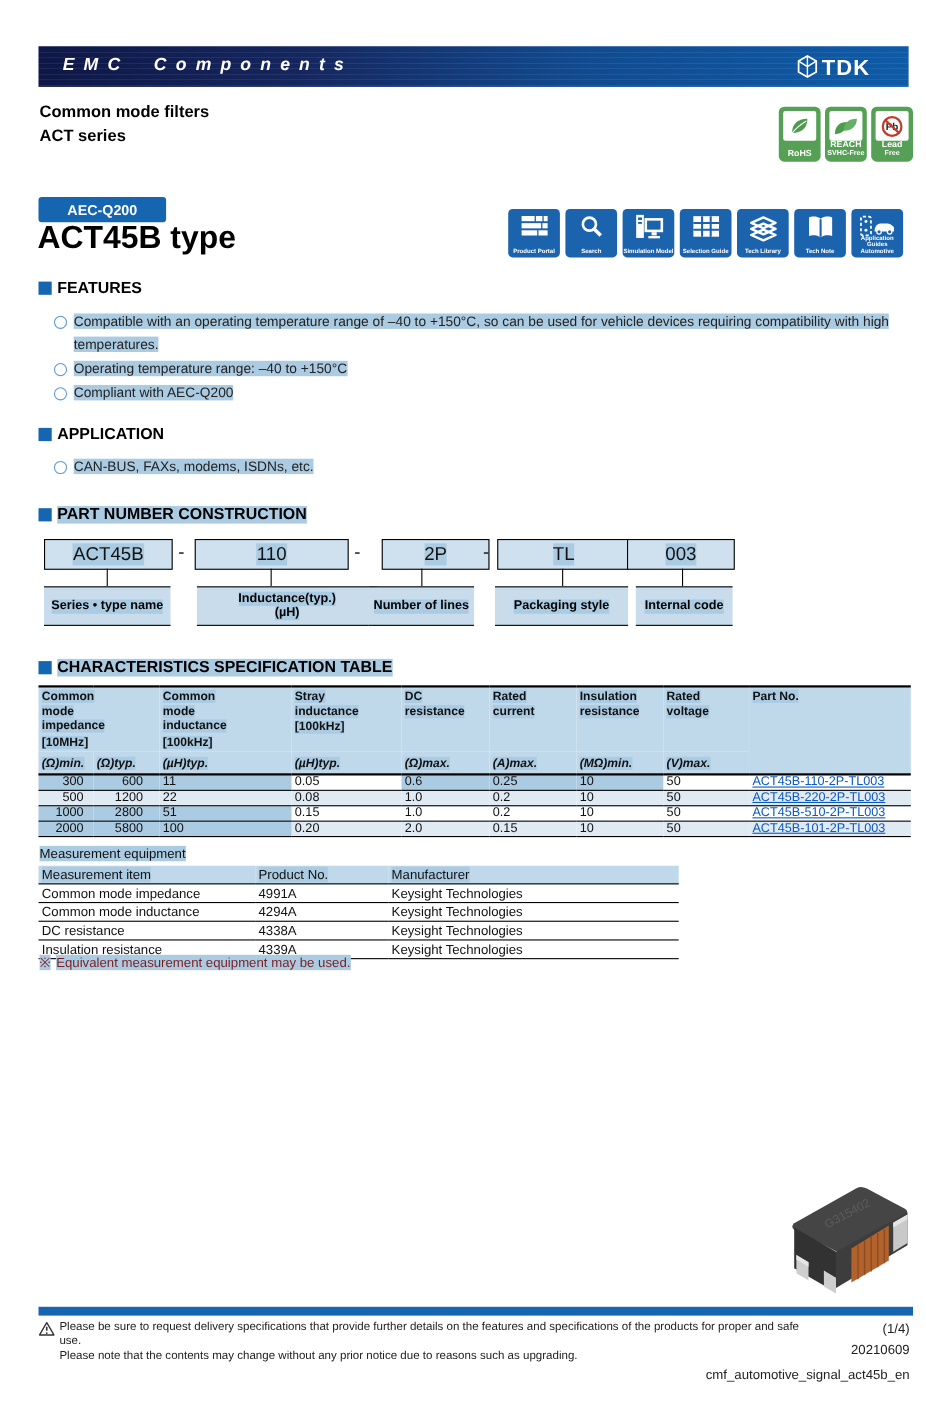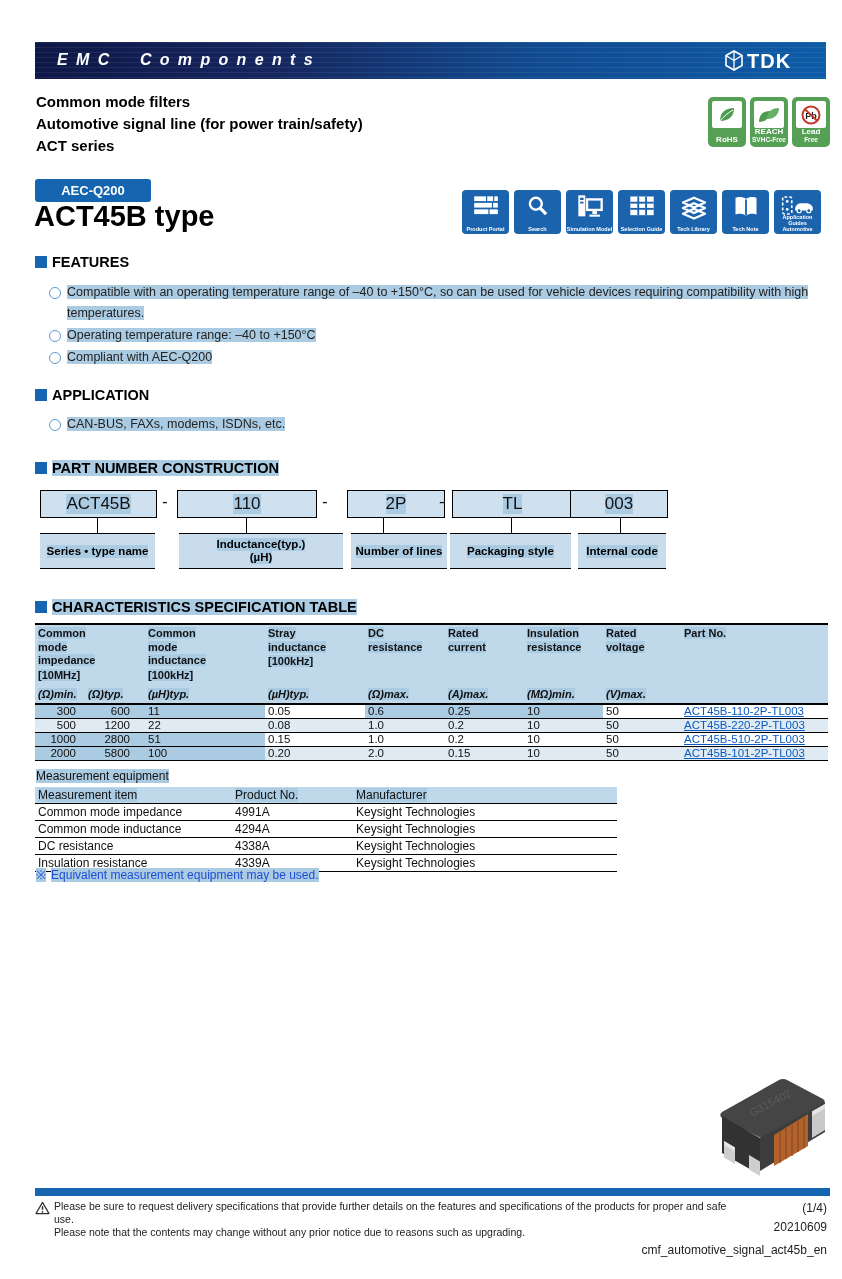--- a/index.html
+++ b/index.html
@@ -74,21 +74,21 @@
   .spec-table td.r1{text-align:right;padding-right:15px;}
   .spec-table td.hl{background:#abcbe2;}
   .spec-table a{color:#0b5ac2;text-decoration:underline;cursor:pointer;}
 
   
   .meas-cap{position:absolute;left:36px;top:769px;font-size:12px;color:#111;}
   .meas-table{position:absolute;left:35px;top:787px;width:582px;border-collapse:collapse;table-layout:fixed;
     font-size:12px;color:#111;}
   .meas-table th{background:#bfd8ea;font-weight:normal;text-align:left;padding:1px 3px;border-bottom:1px solid #000;height:14px;}
   .meas-table td{border-bottom:1px solid #000;padding:1px 3px;height:13.5px;}
-  .meas-note{position:absolute;left:36px;top:866px;font-size:12px;color:#1d4ed8;}
+  .meas-note{position:absolute;left:36px;top:866px;font-size:12px;color:#7f1d1d;}
   .meas-note .mark{margin-right:5px;}
 
   
   .footbar{position:absolute;left:35px;top:1188px;width:795px;height:8px;background:#1565b0;}
   .notice{position:absolute;left:35px;top:1200px;width:700px;font-size:10.5px;line-height:13px;color:#222;}
   .notice .wicon{position:absolute;left:0;top:1px;}
   .notice .ntext{margin-left:19px;}
   .pageno{position:absolute;right:15px;top:1201px;font-size:12px;color:#222;}
   .fdate{position:absolute;right:15px;top:1220px;font-size:12px;color:#222;}
   .fdoc{position:absolute;right:15px;top:1243px;font-size:12px;color:#222;}
@@ -106,21 +106,20 @@
       <svg width="92" height="24" viewBox="0 0 92 24">
         <polygon points="10,2 18,6.5 18,16.5 10,21 2,16.5 2,6.5" fill="none" stroke="#fff" stroke-width="1.6"></polygon>
         <path d="M10 2 L10 11.5 M2 6.5 L10 11.5 L18 6.5 M10 11.5 L10 21" stroke="#fff" stroke-width="1.3" fill="none"></path>
         <text x="23" y="19" font-size="20" font-weight="bold" fill="#fff" font-family="Liberation Sans" letter-spacing="1">TDK</text>
       </svg>
     </div>
   </div>
 
   <div class="subtitle">
     <div>Common mode filters</div>
-    <div>Automotive signal line (for power train/safety)</div>
     <div>ACT series</div>
   </div>
 
   <div class="badges">
     <div class="badge">
       <div class="inner">
         <svg width="24" height="22" viewBox="0 0 24 22">
             <path d="M5 17 C5 9 10 4 19 4 C19 12 14 17 5 17 Z" fill="#4d9b4d"></path>
             <path d="M5 17 C9 12 13 9 18 6" stroke="#fff" stroke-width="1" fill="none"></path>
           </svg>
@@ -295,21 +294,21 @@
     <div class="pconn" style="left:476px;"></div>
     <div class="pconn" style="left:585px;"></div>
 
     <div class="plabel" style="left:5px;width:115px;">
         <span class="hl">Series • type name</span>
       </div>
     <div class="plabel" style="left:144px;width:164px;">
       <span class="hl">Inductance(typ.)</span>
       <span class="hl">(µH)</span>
     </div>
-    <div class="plabel" style="left:316px;width:96px;">
+    <div class="plabel" style="left:300px;width:96px;">
         <span class="hl">Number of lines</span>
       </div>
     <div class="plabel" style="left:415px;width:121px;">
         <span class="hl">Packaging style</span>
       </div>
     <div class="plabel" style="left:543px;width:88px;">
         <span class="hl">Internal code</span>
       </div>
   </div>
 

